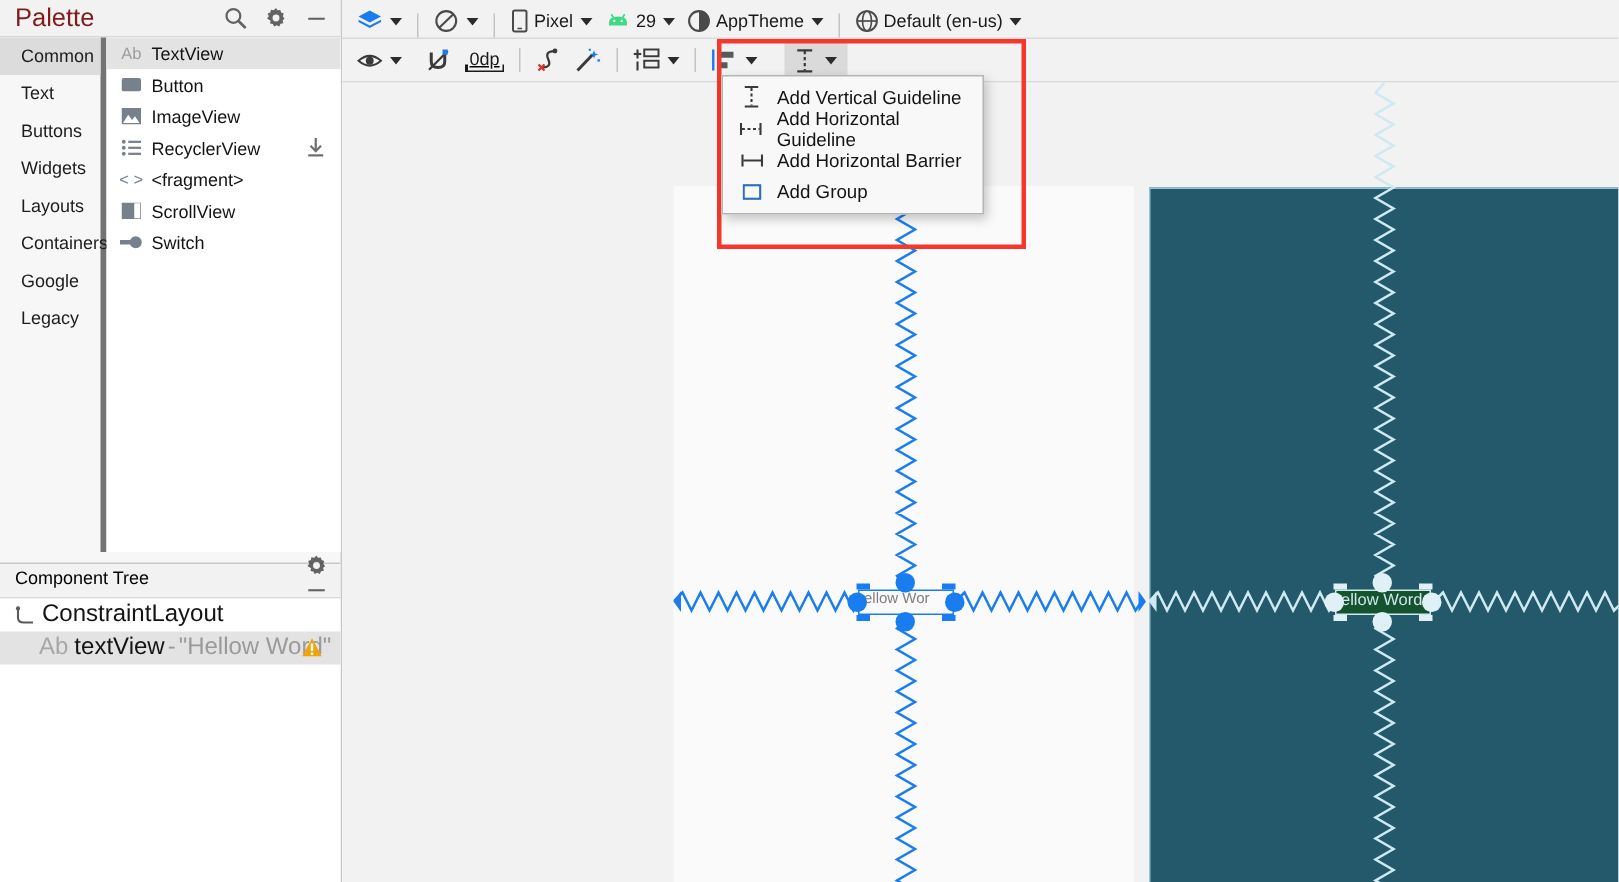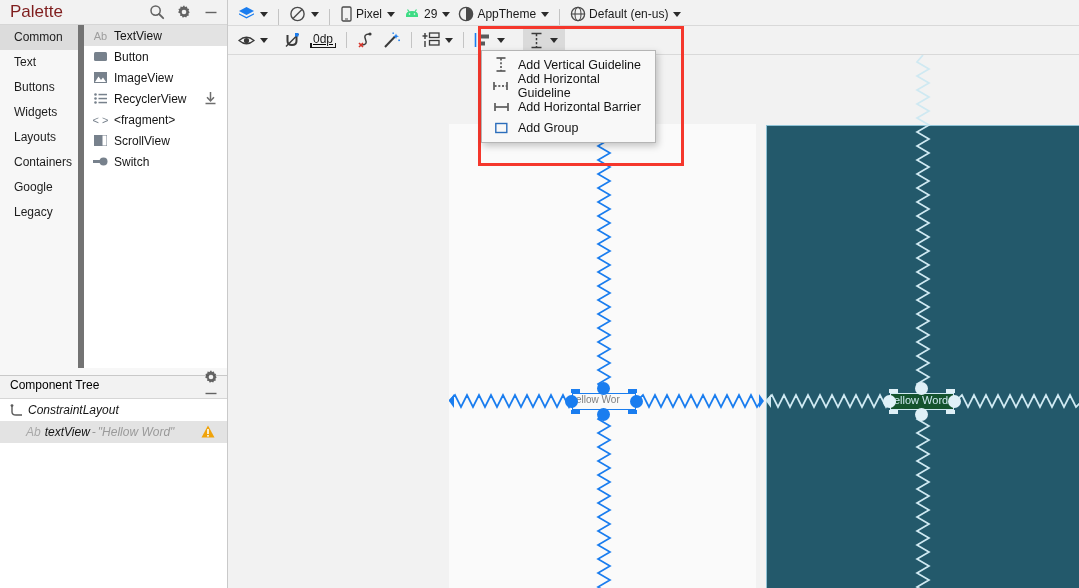--- a/index.html
+++ b/index.html
@@ -30,21 +30,21 @@
   .panel-header .title { flex: 1; }
   .panel-header .hdr-icons { display: flex; align-items: center; gap: 11px; }
   .hdr-ico { width: 16px; height: 16px; display: block; opacity: .78; }
 
   .palette-body {
     position: absolute; top: 25px; left: 0; right: 0; height: 343px;
     display: flex;
     background: #fff;
   }
   .palette-cats {
-    width: 84px; background: #f7f7f7; border-right: 6px solid #737373;
+    width: 71px; background: #f7f7f7; border-right: 4px solid #737373;
     padding-top: 0;
   }
   .cat {
     height: 25px; line-height: 25px; padding-left: 14px;
     font-size: 12px; color: #1d1d1d; white-space: nowrap;
   }
   .cat.sel { background: #dcdcdc; }
   .palette-items { flex: 1; background: #fff; padding-top: 0; }
   .pitem {
     height: 21px; display: flex; align-items: center;
@@ -62,22 +62,22 @@
     padding: 0 8px 5px 10px;
     background: #f2f2f2; border-top: 1px solid #c9c9c9; border-bottom: 1px solid #d6d6d6;
     font-size: 12px;
   }
   .ctree-header .title { flex: 1; }
   .ctree-body {
     position: absolute; top: 399px; left: 0; right: 0; bottom: 0;
     background: #fff;
   }
   .trow {
-    height: 22px; display: flex; align-items: center; font-size: 12px;
-    padding-left: 10px; position: relative; font-style: italic;
+    height: 22px; display: flex; align-items: center; font-size: 16px;
+    padding-left: 10px; position: relative;
   }
   .trow.child { padding-left: 26px; background: #e3e3e3; }
   .trow .tico { margin-right: 5px; display: inline-flex; align-items: center; }
   .tname { font-weight: normal; color: #141414; }
   .tvalue { color: #9a9a9a; margin-left: 2px; }
   .twarn { position: absolute; right: 12px; top: 4px; }
   .tprefix { color: #a8a8a8; margin-right: 4px; }
 
   
   .toolbar1 {

